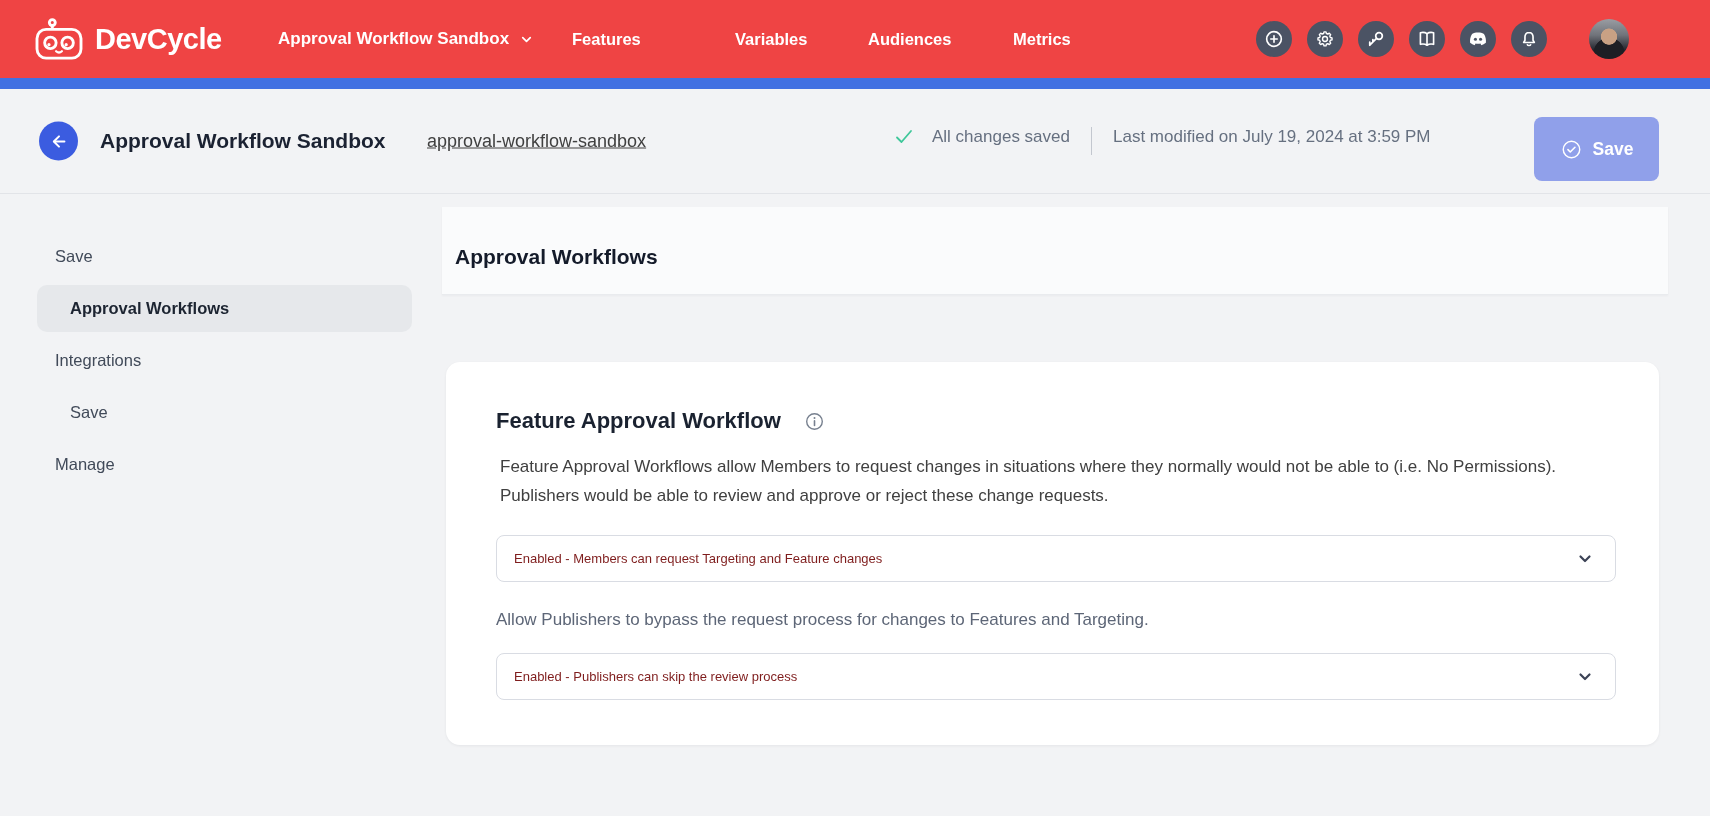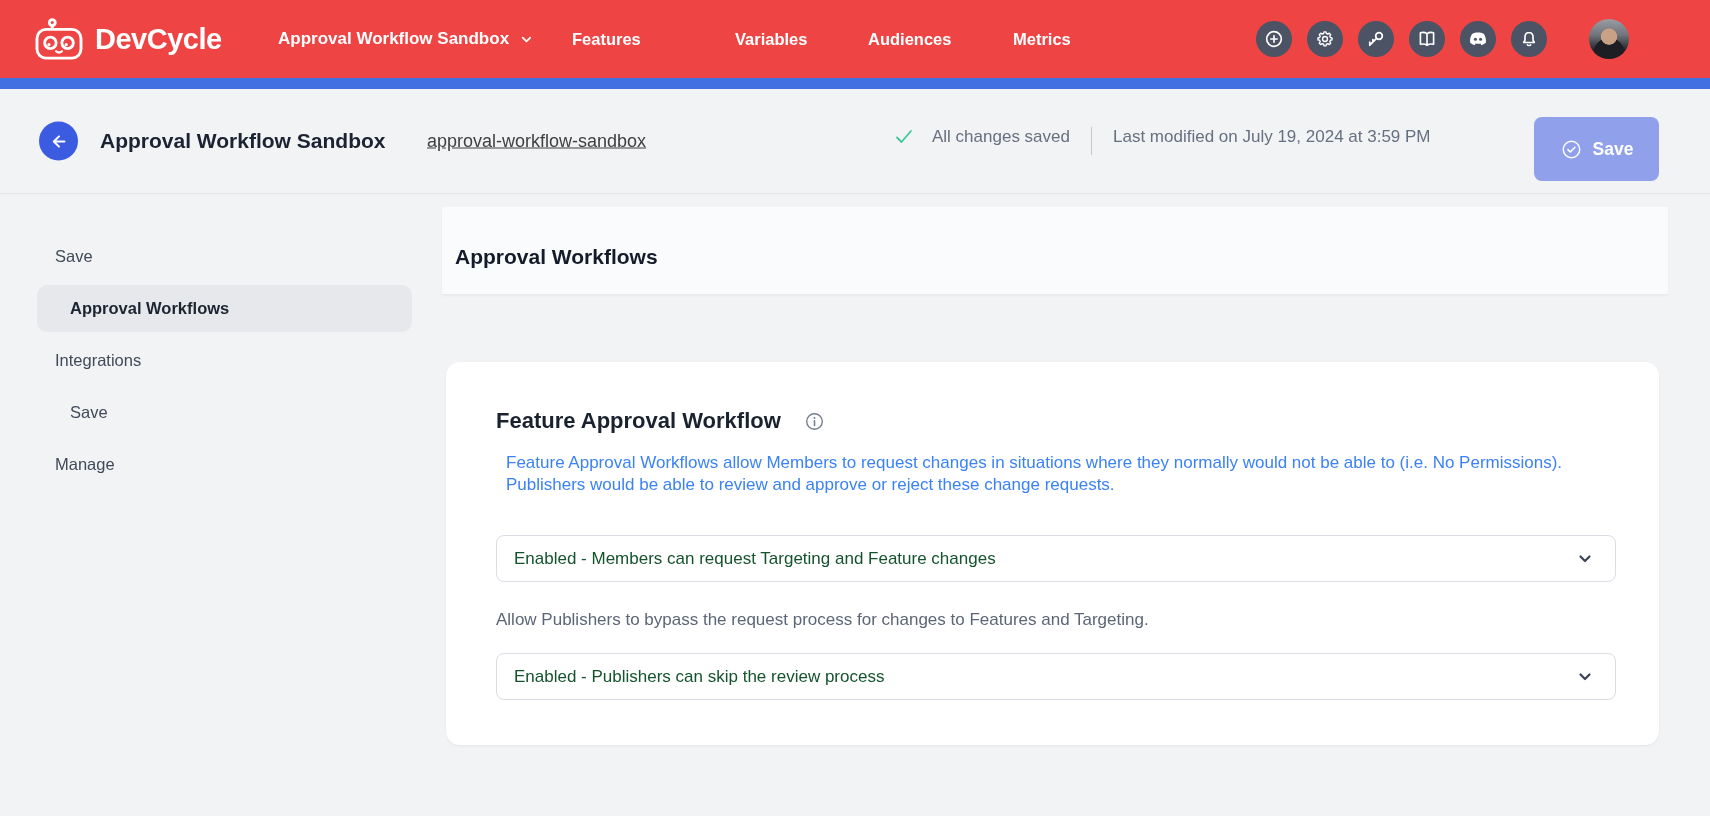--- a/index.html
+++ b/index.html
@@ -76,31 +76,31 @@
   }
   .section-heading { font-size:21px; font-weight:700; color:#141b2a; }
 
   .card {
     position:absolute; left:446px; top:362px; width:1213px; height:383px;
     background:#fff; border-radius:14px; box-shadow:0 1px 3px rgba(16,24,40,.06);
   }
   .card-title-row { position:absolute; left:50px; top:46px; display:flex; align-items:center; gap:24px; }
   .card-title { font-size:22px; font-weight:700; color:#1a2230; }
   .card-desc {
-    position:absolute; left:60px; top:90px; width:1062px;
-    font-size:17px; line-height:22px; color:#3b82f6;
+    position:absolute; left:54px; top:90px; width:1062px;
+    font-size:17px; line-height:29px; color:#404040;
   }
   .select-box {
     position:absolute; left:50px; width:1120px; height:47px;
     border:1px solid #d9dce3; border-radius:8px; background:#fff;
     display:flex; align-items:center; padding:0 20px 0 17px; cursor:pointer;
   }
   .select-box.first  { top:173px; }
   .select-box.second { top:291px;gap:48px; }
-  .select-value { flex:1; font-size:17px; color:#14532d; }
+  .select-value { flex:1; font-size:13px; color:#7f1d1d; }
   .bypass-label {
     position:absolute; left:50px; top:248px; width:1062px;
     font-size:17px; color:#5d6677;
   }
 </style>
 </head>
 <body>
 
 <nav class="navbar">
   <div class="abs logo">

